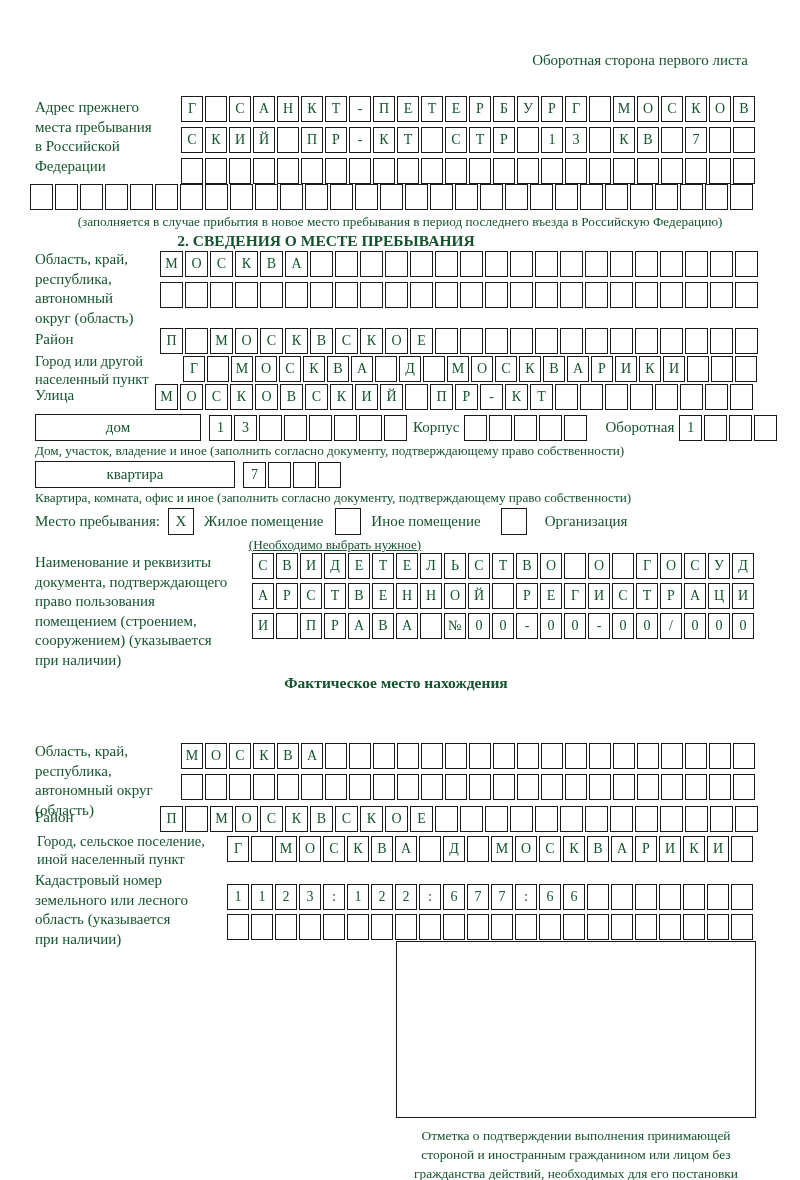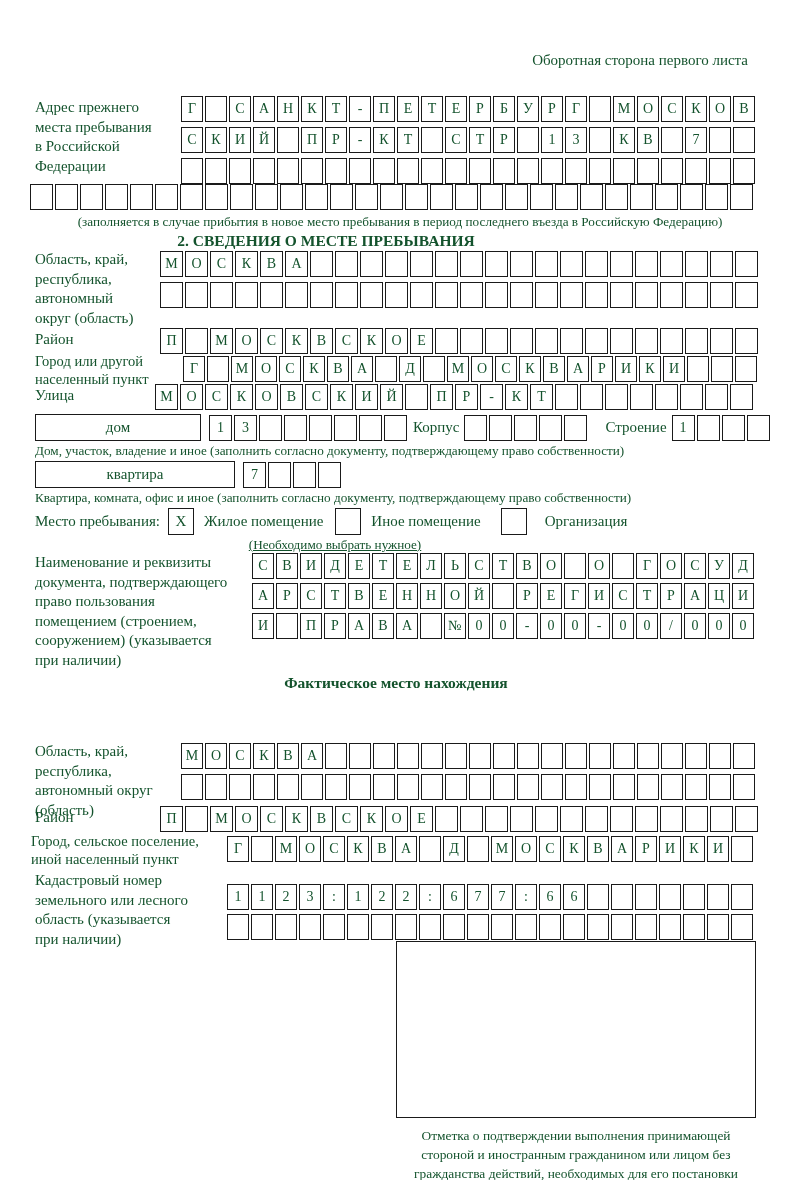--- a/index.html
+++ b/index.html
@@ -316,21 +316,21 @@
         <span class="c"></span>
       </div>
     <div style="font-size:15px;margin:0 5px 0 4px;">Корпус</div>
     <div class="boxrow p25">
         <span class="c"></span>
         <span class="c"></span>
         <span class="c"></span>
         <span class="c"></span>
         <span class="c"></span>
       </div>
-    <div style="font-size:15px;margin:0 5px 0 16px;">Строение</div>
+    <div style="font-size:15px;margin:0 5px 0 16px;">Оборотная</div>
     <div class="boxrow p25">
         <span class="c">1</span>
         <span class="c"></span>
         <span class="c"></span>
         <span class="c"></span>
       </div>
   </div>
   <div class="abs caption" style="top:406px;left:35px;">Дом, участок, владение и иное (заполнить согласно документу, подтверждающему право собственности)</div>
 
   <div class="abs inline" style="top:425px;left:35px;">
@@ -515,21 +515,21 @@
       <span class="c"></span>
       <span class="c"></span>
       <span class="c"></span>
       <span class="c"></span>
       <span class="c"></span>
       <span class="c"></span>
       <span class="c"></span>
       <span class="c"></span>
     </div>
 
-  <div class="abs lbl2" style="top:797px;left:31px;">Город, сельское поселение,
+  <div class="abs lbl2" style="top:797px;left:37px;">Город, сельское поселение,
 иной населенный пункт</div>
   <div class="abs boxrow" style="top:800px;left:227px;">
       <span class="c">Г</span>
       <span class="c"></span>
       <span class="c">М</span>
       <span class="c">О</span>
       <span class="c">С</span>
       <span class="c">К</span>
       <span class="c">В</span>
       <span class="c">А</span>

